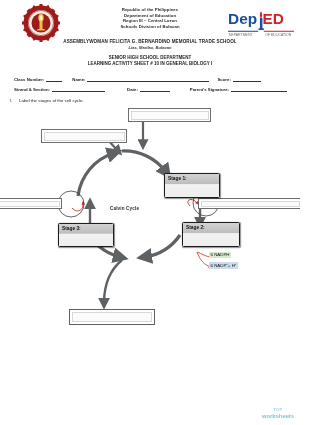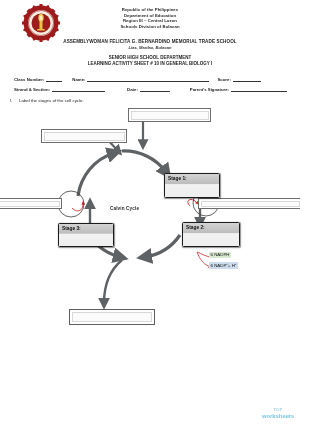--- a/index.html
+++ b/index.html
@@ -153,20 +153,35 @@
           <circle cx="50" cy="50" r="33" fill="none" stroke="#9e1b1b" stroke-width="1.5"></circle>
           <circle cx="50" cy="50" r="25" fill="#9e1b1b"></circle>
           <rect x="46" y="42" width="8" height="26" rx="1" fill="#e8c14a"></rect>
           <ellipse cx="50" cy="36" rx="7" ry="10" fill="#f0d36a"></ellipse>
           <ellipse cx="50" cy="37" rx="3.5" ry="6" fill="#fff2c0"></ellipse>
           <rect x="40" y="66" width="20" height="4" rx="1" fill="#e8c14a"></rect>
         </g>
       </svg>
     </div>
 
+    <div class="deped-logo">
+      <svg viewBox="0 0 200 90" width="70" height="32">
+        <text x="6" y="52" font-family="Liberation Sans, sans-serif" font-size="44" font-weight="bold" fill="#1a4f9c">Dep</text>
+        <text x="104" y="52" font-family="Liberation Sans, sans-serif" font-size="44" font-weight="bold" fill="#d32229">ED</text>
+        <g>
+          <path d="M100 14 C95 22 96 30 100 34 C104 30 105 22 100 14 Z" fill="#d32229"></path>
+          <rect x="97" y="33" width="7" height="32" fill="#1a4f9c"></rect>
+          <rect x="93" y="63" width="15" height="5" fill="#1a4f9c"></rect>
+        </g>
+        <rect x="6" y="70" width="86" height="3" fill="#1a4f9c"></rect>
+        <rect x="108" y="70" width="86" height="3" fill="#d32229"></rect>
+        <text x="8" y="84" font-family="Liberation Sans, sans-serif" font-size="10" fill="#6a6a6a">DEPARTMENT</text>
+        <text x="112" y="84" font-family="Liberation Sans, sans-serif" font-size="10" fill="#6a6a6a">OF EDUCATION</text>
+      </svg>
+    </div>
 
     <div class="head-center">
       <div class="line">Republic of the Philippines</div>
       <div class="line">Department of Education</div>
       <div class="line">Region III – Central Luzon</div>
       <div class="line">Schools Division of Bulacan</div>
     </div>
 
     <div class="school-name">ASSEMBLYWOMAN FELICITA G. BERNARDINO MEMORIAL TRADE SCHOOL</div>
     <div class="school-addr">Lias, Marilao, Bulacan</div>

